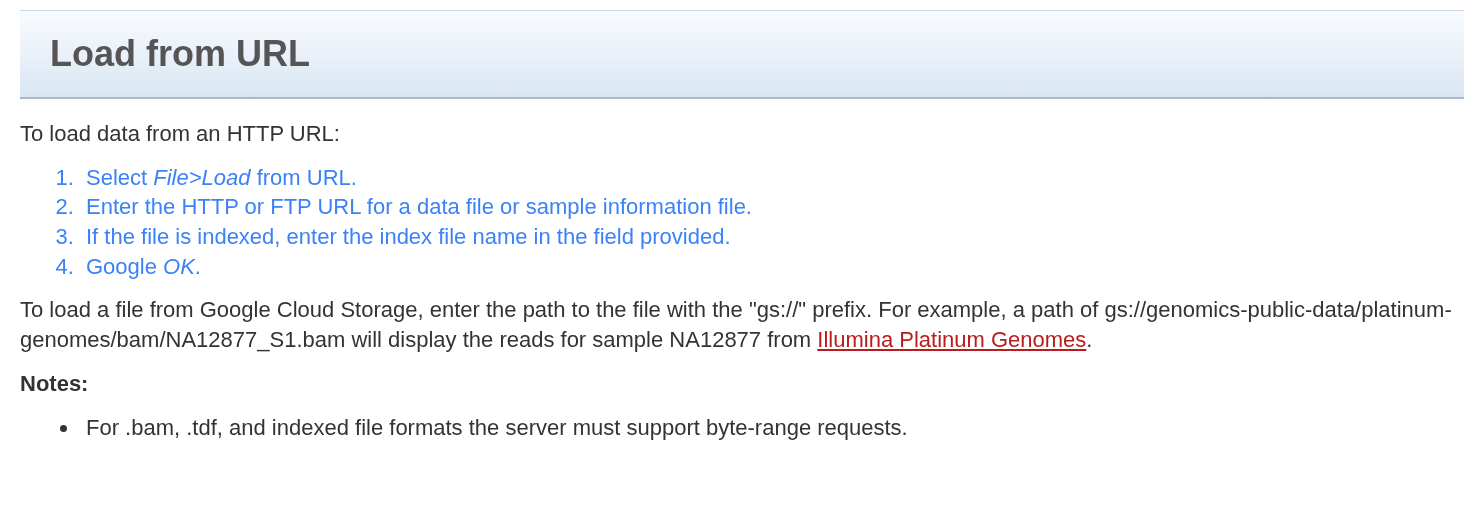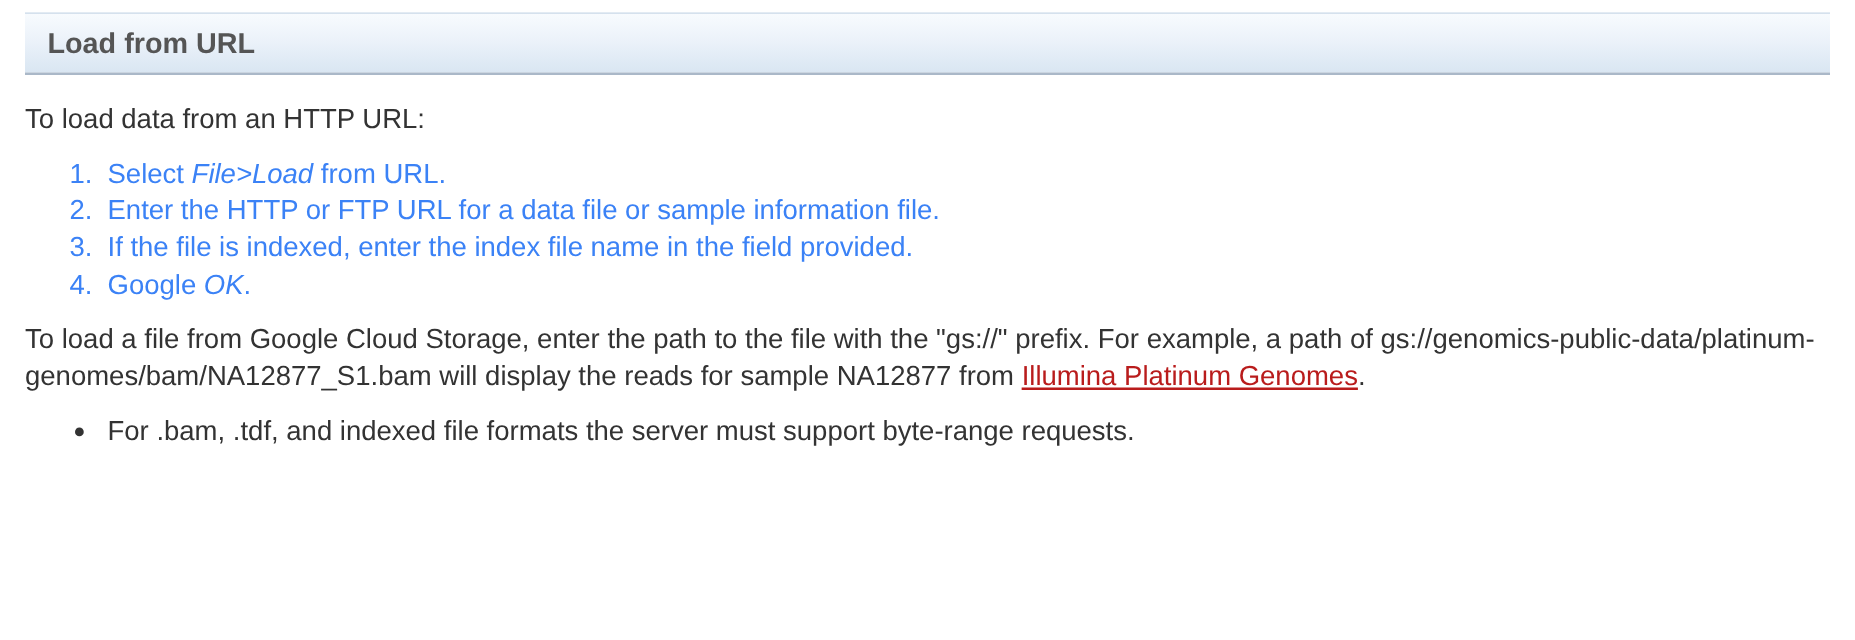--- a/index.html
+++ b/index.html
@@ -17,22 +17,22 @@
       padding: 0 20px 20px 20px;
     }
     .section-header {
       background: linear-gradient(to bottom, #f8fbfe 0%, #eaf1f9 50%, #d9e6f2 100%);
       border-top: 1px solid #c8d8e8;
       border-bottom: 2px solid #aab8c8;
       padding: 10px 18px;
       margin: 10px 0 20px 0;
     }
     .section-header h2 {
-      margin: 0;
-      font-size: 23px;
+      margin: 12px;
+      font-size: 36px;
       font-weight: bold;
       color: #555;
     }
     .body-text {
       font-size: 22px;
       line-height: 1.35;
       color: #333;
       margin: 14px 0;
     }
     ol.steps {
@@ -80,18 +80,19 @@
 
   <ol class="steps">
     <li><span>Select </span><span class="italic">File&gt;Load</span><span> from URL.</span></li>
     <li><span>Enter the HTTP or FTP URL for a data file or sample information file.</span><span class="italic"></span><span></span></li>
     <li><span>If the file is indexed, enter the index file name in the field provided.</span><span class="italic"></span><span></span></li>
     <li><span>Google </span><span class="italic">OK</span><span>.</span></li>
   </ol>
 
   <p class="body-text"><span>To load a file from Google Cloud Storage, enter the path to the file with the "gs://" prefix. For example, a path of gs://genomics-public-data/platinum-genomes/bam/NA12877_S1.bam will display the reads for sample NA12877 from </span><a href="#" class="link">Illumina Platinum Genomes</a><span>.</span></p>
 
+  <p class="body-text bold">Notes:</p>
 
   <ul class="notes">
     <li>For .bam, .tdf, and indexed file formats the server must support byte-range requests.</li>
   </ul>
 
 </div>
 
 </body></html>

